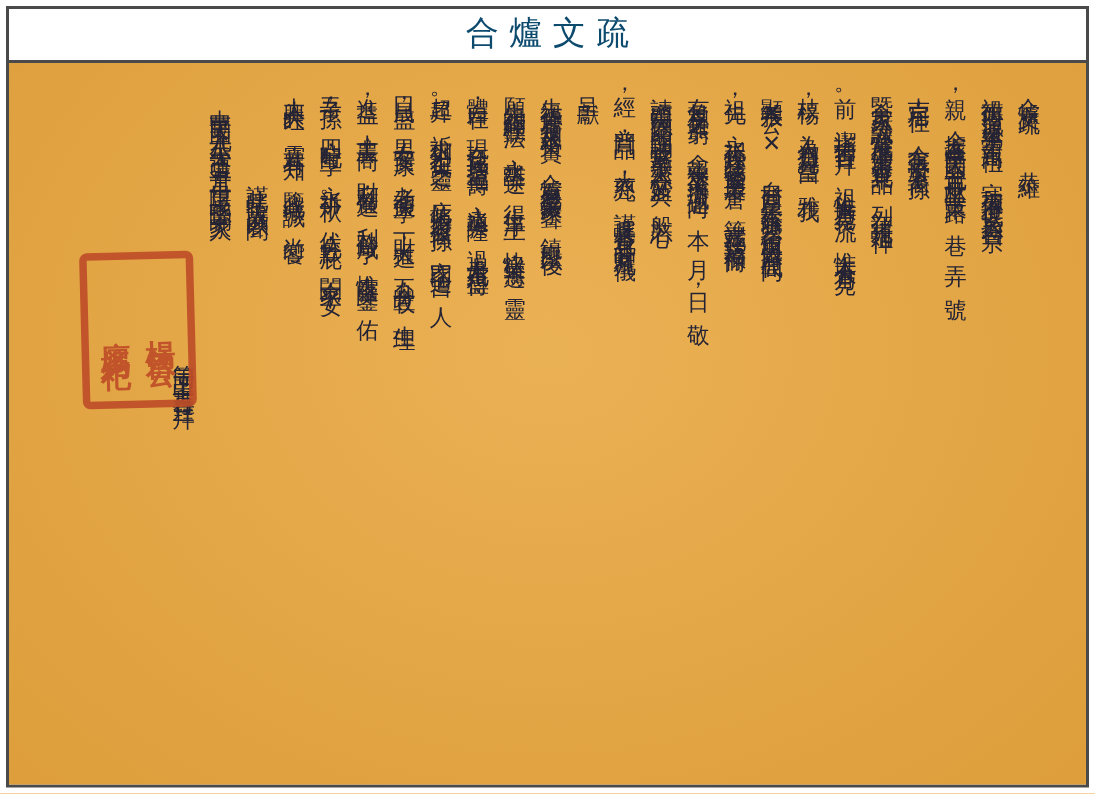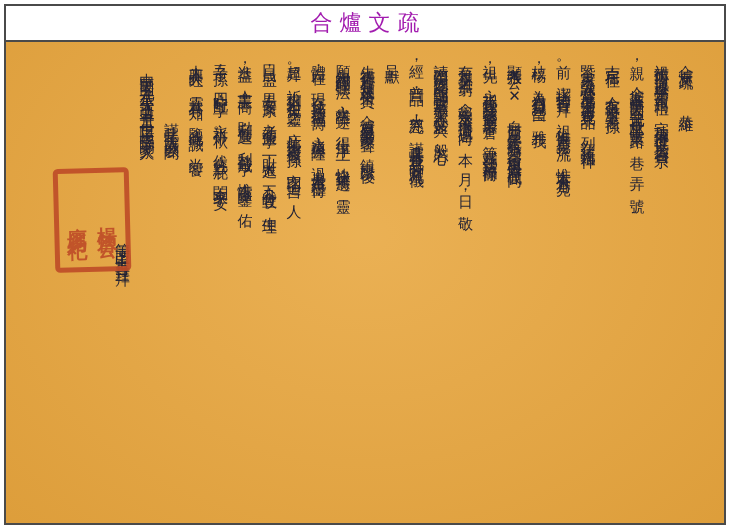--- a/index.html
+++ b/index.html
@@ -25,21 +25,21 @@
     background:#ffffff;
     border-bottom:2px solid #4a4a4a;
     display:flex;
     align-items:center;
     justify-content:center;
   }
   .title{
     font-family:"DejaVu Serif",serif;
     font-size:22px;
     letter-spacing:7px;
-    color:#a21caf;
+    color:#0c4a6e;
     text-indent:7px;
     line-height:1;
   }
   .paper{
     position:relative;
     flex:1 1 auto;
     background:#e6a43d;
     background-image:radial-gradient(ellipse at 50% 40%, rgba(255,235,190,0.18), rgba(0,0,0,0.04));
     overflow:hidden;
   }

